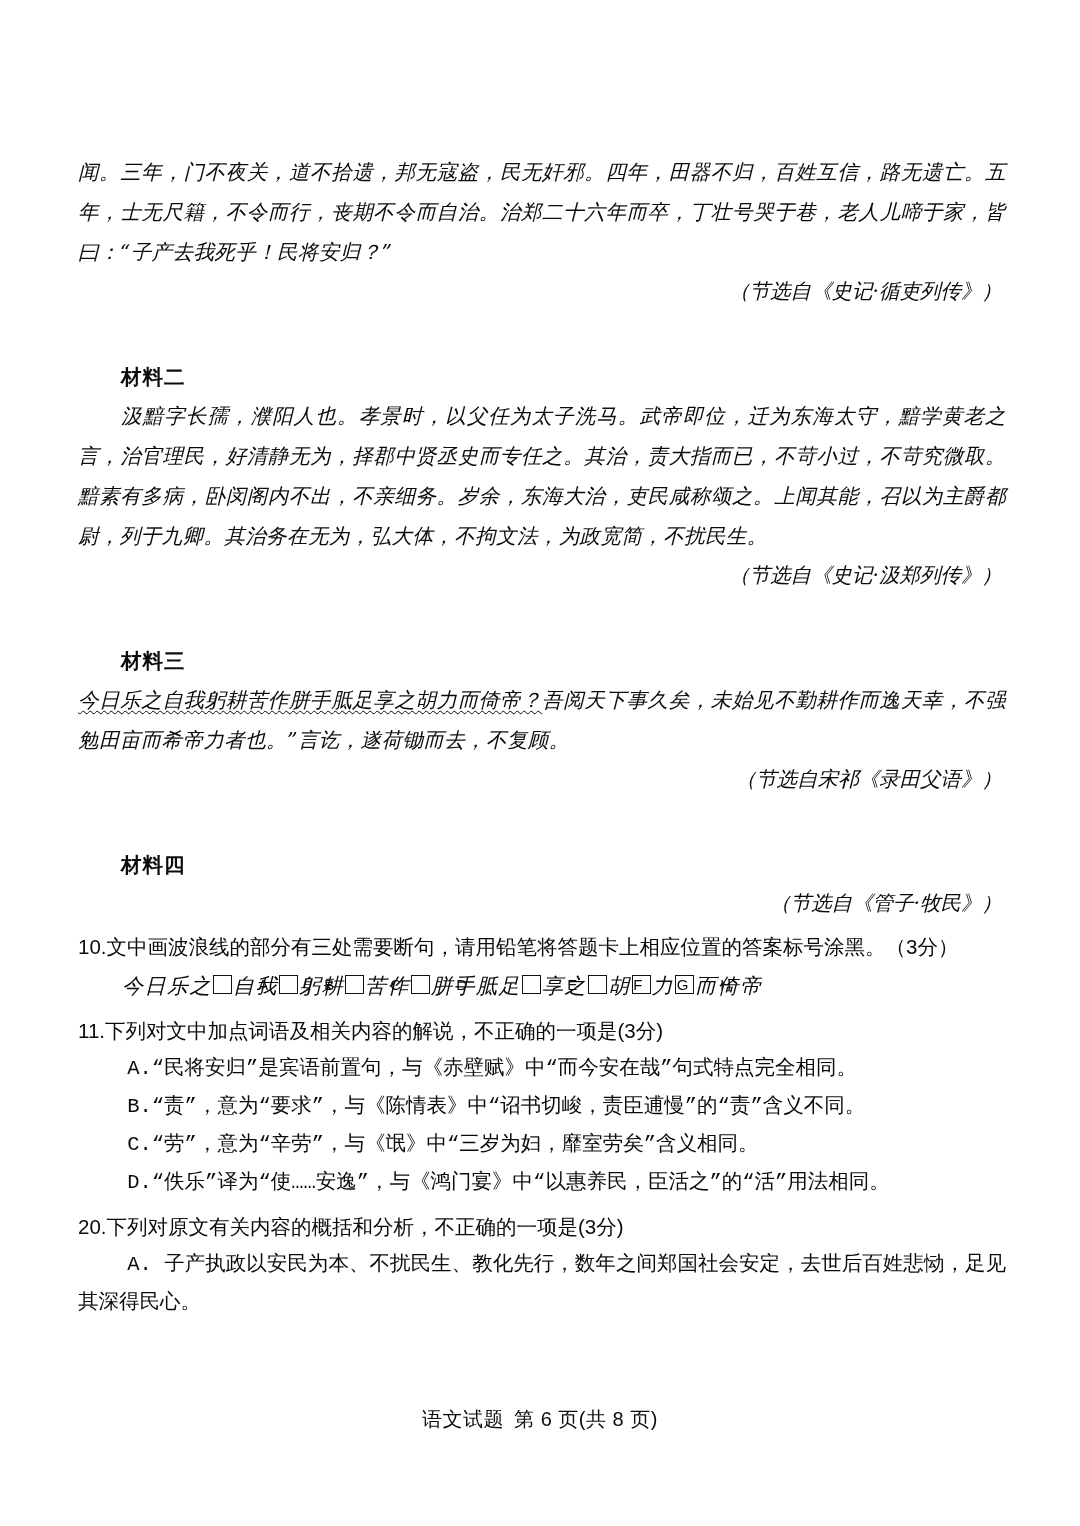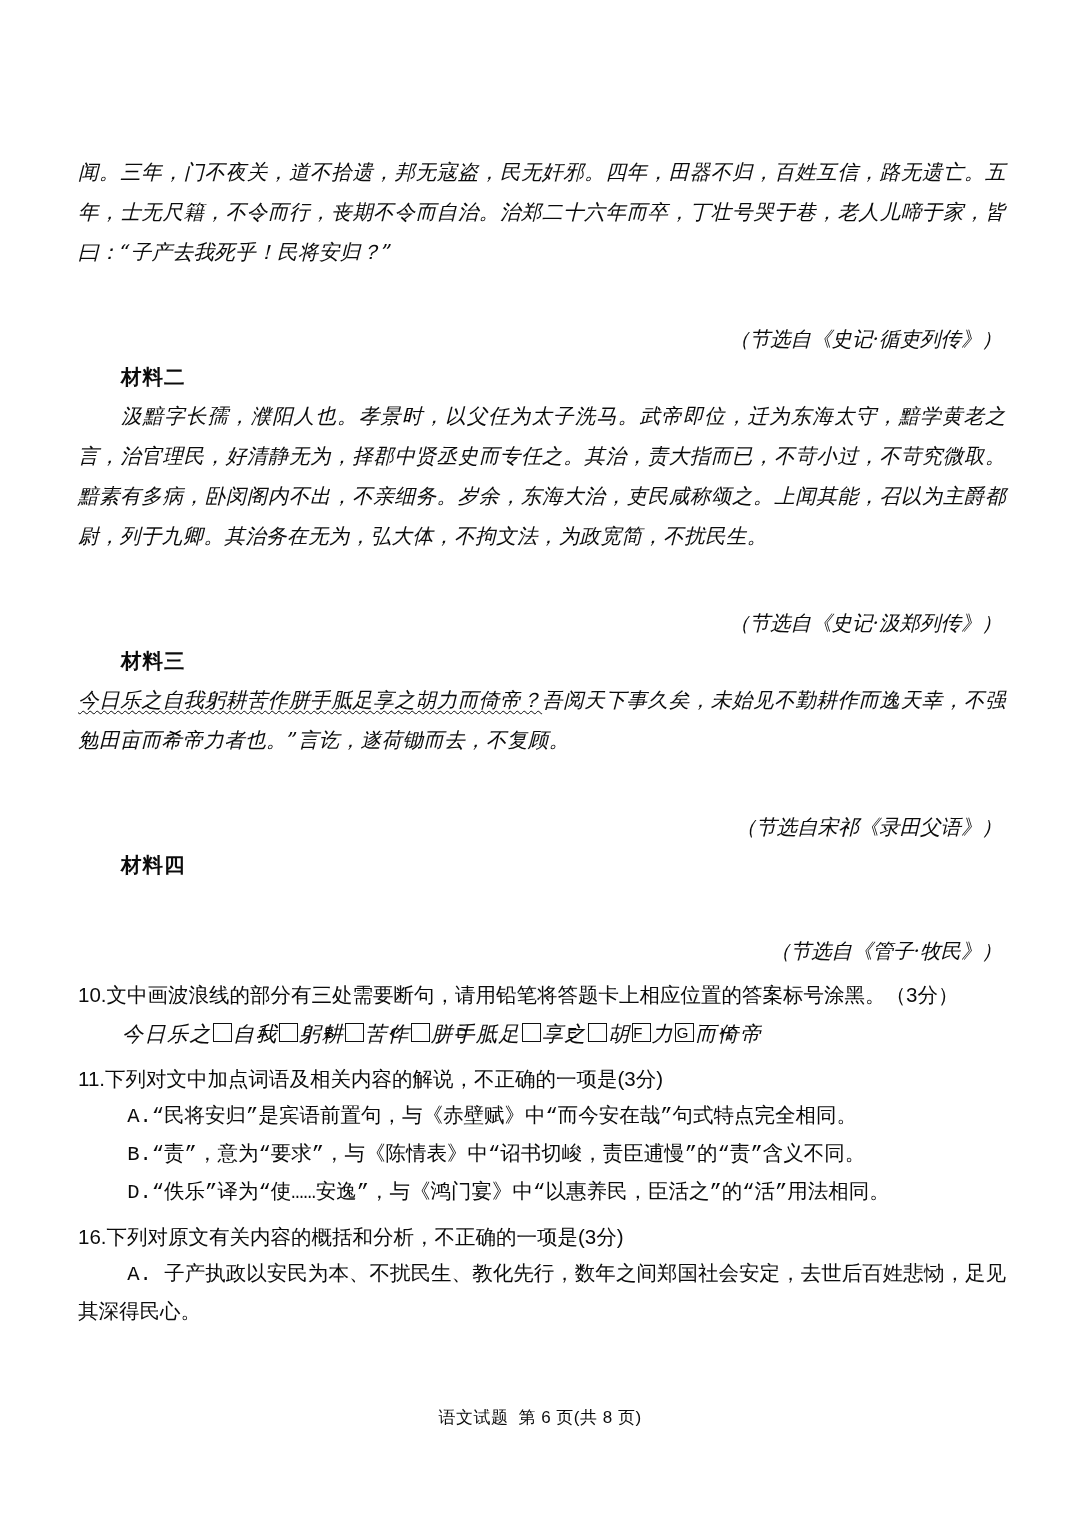--- a/index.html
+++ b/index.html
@@ -43,31 +43,31 @@
   }
   .indent2 { text-indent: 2.1em; }
 
   .src-line {
     font-family: "DejaVu Serif", serif;
     font-size: 20.5px;
     line-height: 38px;
     text-align: right;
     font-style: italic;
     padding-right: 4px;
-    margin-top: 48px;
   }
 
   .mat-label {
     font-family: "DejaVu Serif", serif;
     font-size: 20.5px;
     line-height: 38px;
     font-weight: bold;
     text-indent: 2.1em;
     font-style: normal;
     letter-spacing: 1px;
+    margin-top: 48px;
   }
 
   .q {
     font-family: "Liberation Sans", sans-serif;
     font-size: 20.5px;
     line-height: 38px;
     margin-top: 6px;
     text-align: justify;
   }
   .q-num { letter-spacing: 0; }
@@ -115,21 +115,21 @@
     text-underline-offset: 3px;
   }
 
   .footer {
     position: absolute;
     left: 0;
     top: 1406px;
     width: 1080px;
     text-align: center;
     font-family: "Liberation Sans", sans-serif;
-    font-size: 17px;
+    font-size: 20px;
     letter-spacing: 0.5px;
   }
   .footer .fpage { margin-left: 10px; }
 </style>
 </head>
 <body>
 
 <div class="page">
   <div class="content">
 
@@ -149,23 +149,24 @@
 
     <div class="q"><span class="q-num">10.</span><span>文中画波浪线的部分有三处需要断句，请用铅笔将答题卡上相应位置的答案标号涂黑。（3分）</span></div>
 
     <div class="break-line">
       <span>今日乐之</span><span class="boxlet">A</span><span>自我</span><span class="boxlet">B</span><span>躬耕</span><span class="boxlet">C</span><span>苦作</span><span class="boxlet">D</span><span>胼手胝足</span><span class="boxlet">E</span><span>享之</span><span class="boxlet">F</span><span>胡</span><span class="boxlet">G</span><span>力</span><span class="boxlet">H</span><span>而倚帝</span>
     </div>
 
     <div class="q"><span class="q-num">11.</span><span>下列对文中加点词语及相关内容的解说，不正确的一项是(3分)</span></div>
     <div class="opt">A.“民将安归”是宾语前置句，与《赤壁赋》中“而今安在哉”句式特点完全相同。</div>
     <div class="opt">B.“责”，意为“要求”，与《陈情表》中“诏书切峻，责臣逋慢”的“责”含义不同。</div>
+    <div class="opt">C.“劳”，意为“辛劳”，与《氓》中“三岁为妇，靡室劳矣”含义相同。</div>
     <div class="opt">D.“佚乐”译为“使……安逸”，与《鸿门宴》中“以惠养民，臣活之”的“活”用法相同。</div>
 
-    <div class="q"><span class="q-num">16.</span><span>下列对原文有关内容的概括和分析，不正确的一项是(3分)</span></div>
+    <div class="q"><span class="q-num">20.</span><span>下列对原文有关内容的概括和分析，不正确的一项是(3分)</span></div>
     <div class="opt">A. 子产执政以安民为本、不扰民生、教化先行，数年之间郑国社会安定，去世后百姓悲恸，足见其深得民心。</div>
 
   </div>
 
   <div class="footer">
     <span>语文试题</span><span class="fpage">第 6 页(共 8 页)</span>
   </div>
 </div>
 
 </body></html>

